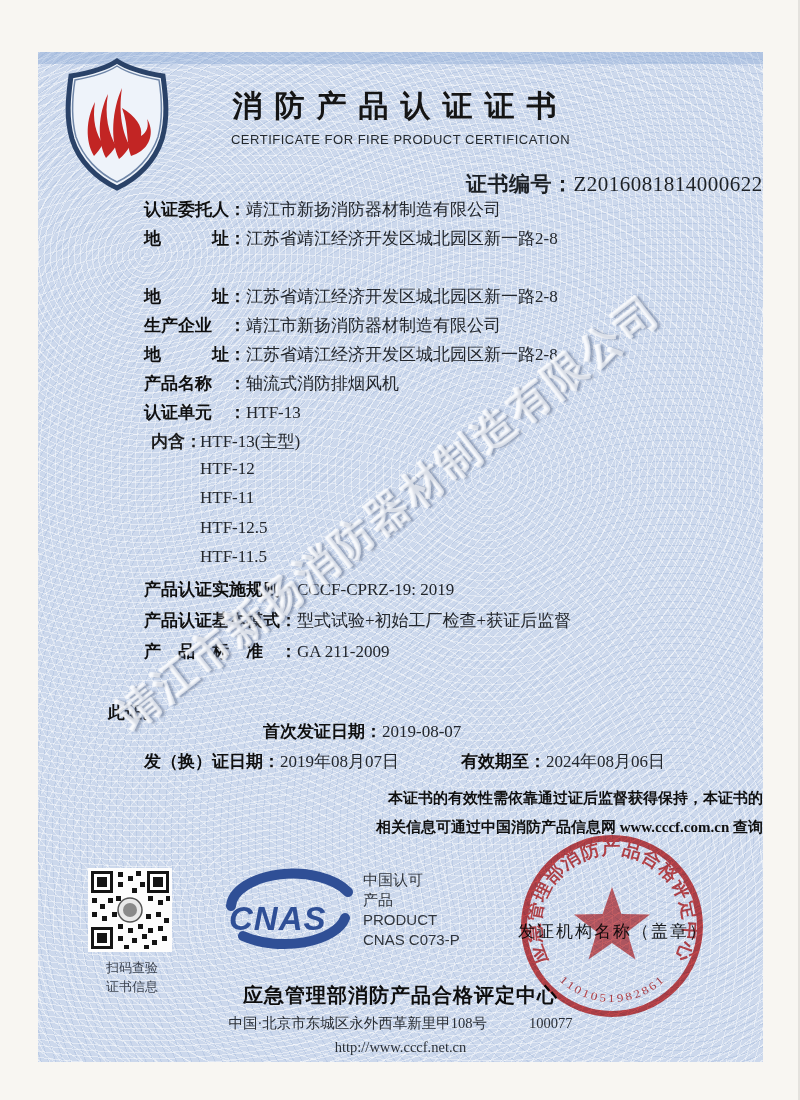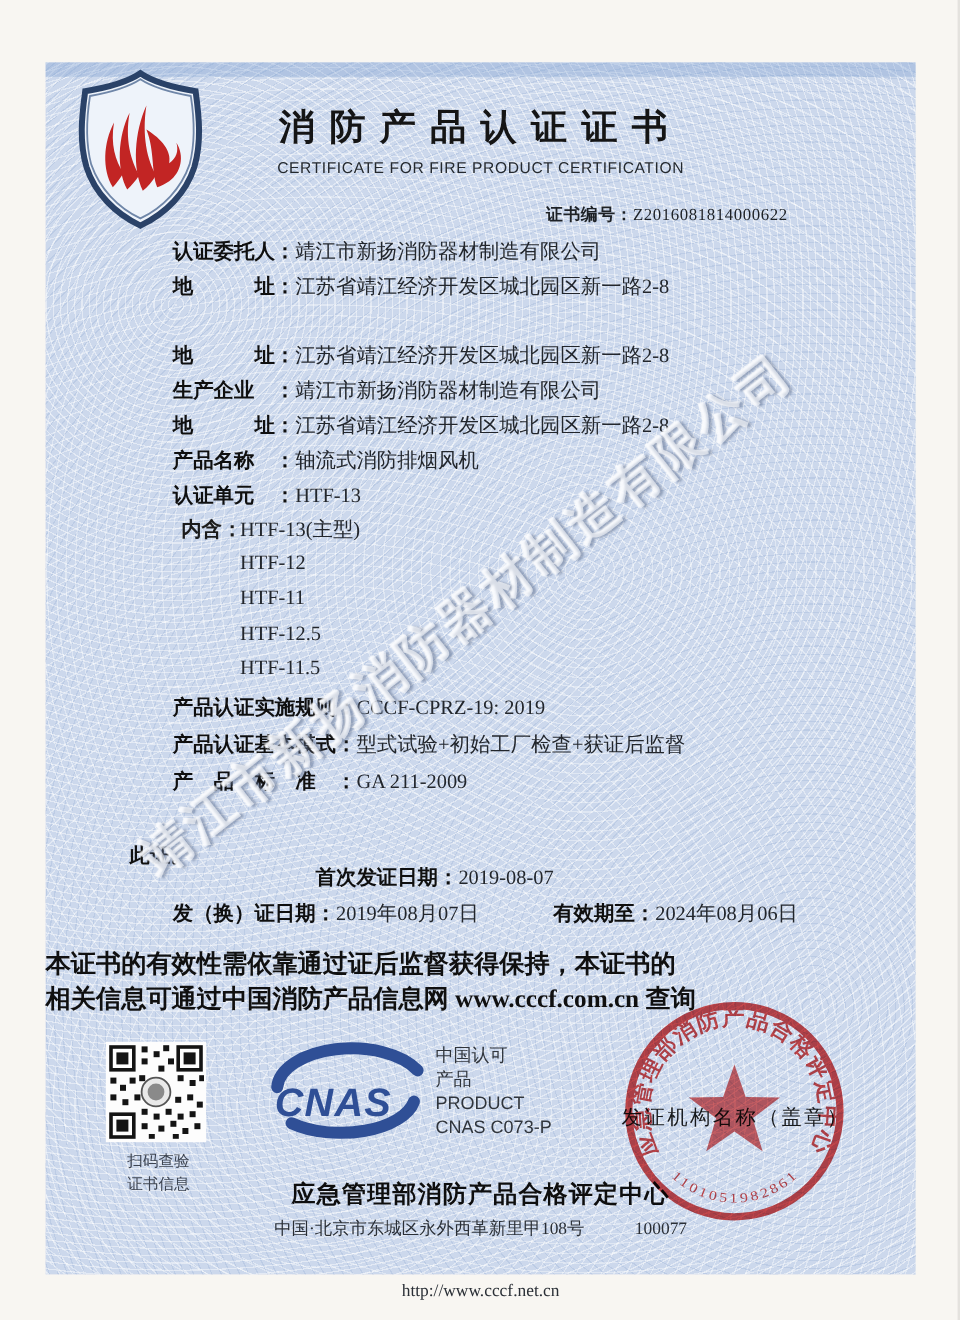--- a/index.html
+++ b/index.html
@@ -43,50 +43,50 @@
   .logo{ left:20px; top:4px; width:118px; height:138px; }
   .title-cn{
     left:0; top:34px; width:100%; text-align:center;
     font-size:30px; font-weight:700; letter-spacing:12px; color:#151515;
   }
   .title-en{
     left:0; top:80px; width:100%; text-align:center;
     font-family:"Liberation Sans","DejaVu Sans",sans-serif;
     font-size:13px; letter-spacing:.5px; color:#24292e;
   }
-  .cert-no{ left:417px; top:118px; font-size:14px; letter-spacing:.5px; color:#1d2126; }
+  .cert-no{ left:428px; top:118px; font-size:21px; letter-spacing:.5px; color:#1d2126; }
   
   .row{ left:70px; font-size:17px; white-space:nowrap; }
   .row b{ font-weight:700; color:#0f0f0f;margin-left:36px; }
   .row .val{ color:#22262c; }
   .r1{top:146px}.r2{top:175px}.r3{top:204px}.r4{top:233px}
   .r5{top:262px}.r6{top:291px}.r7{top:320px}.r8{top:349px}
   .contains-label{ left:113px; top:378px; font-size:17px; font-weight:700; }
   .citem{ left:162px; font-size:17px; color:#22262c; }
   .c0{top:378px}.c1{top:407px}.c2{top:436px}.c3{top:466px}.c4{top:495px}
   .r14{top:526px}.r15{top:557px}.r16{top:588px}
   .stmt{ left:70px; width:620px; font-size:17px; font-weight:700; color:#101010; }
   .s1{top:618px}.s2{top:649px}
   .d1{ left:189px; top:668px; }
   .d2{ left:70px; top:698px; }
   .gap{ display:inline-block; width:26px; }
-  .notice{ left:0; width:100%; text-align:left; font-size:21px; font-weight:700; color:#101010; }
+  .notice{ left:0; width:100%; text-align:right; font-size:15px; font-weight:700; color:#101010; }
   .n1{top:737px}.n2{top:766px}
   
   .qr{ left:50px; top:816px; width:84px; height:84px; }
   .qr-caption{ left:44px; top:906px; width:100px; text-align:center; font-size:13px; line-height:19px; color:#3c4350; }
   .cnas-logo{ left:183px; top:810px; width:134px; height:94px; }
   .cnas-text{ left:325px; top:818px; font-family:"Liberation Sans","DejaVu Sans",sans-serif;
     font-size:15px; line-height:20px; color:#30353c; }
   .seal{ left:478px; top:778px; width:192px; height:192px; z-index:6; opacity:.92; mix-blend-mode:multiply; }
   .seal-caption{ left:480px; top:868px; z-index:4; font-size:17px; letter-spacing:2px; color:#17191c; }
   .footer-org{ left:0; top:930px; width:100%; text-align:center; font-size:20px; font-weight:700; letter-spacing:1px; color:#0e0e0e; }
   .footer-addr{ left:0; top:962px; width:100%; text-align:center; font-size:14.5px; color:#2a2f36; }
   .footer-addr .post{ margin-left:42px; }
-  .footer-url{ left:0; top:987px; width:100%; text-align:center; font-size:14.5px; color:#2a2f36;margin-top:29px; }
+  .footer-url{ left:0; top:987px; width:100%; text-align:center; font-size:14.5px; color:#2a2f36; }
 </style>
 </head>
 <body>
 
 <div class="page">
   <div class="cert">
 
     <div class="watermark">靖江市新扬消防器材制造有限公司</div>
 
     <svg class="z2 logo" viewBox="0 0 118 138">

